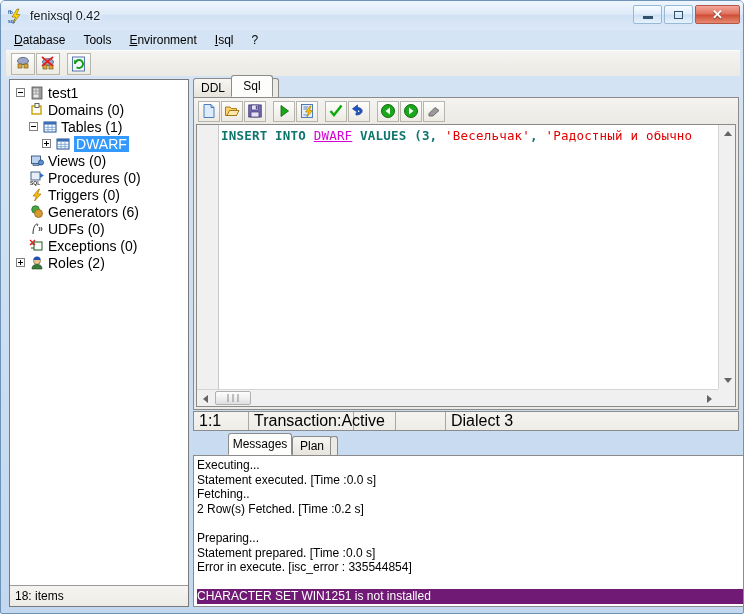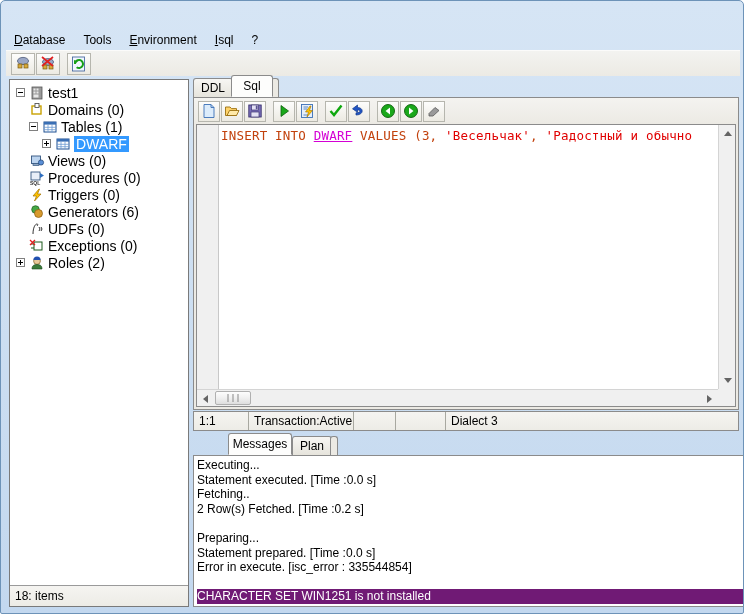--- a/index.html
+++ b/index.html
@@ -167,21 +167,21 @@
     position:absolute; left:0; top:0; width: 22px; bottom:0;
     background: #f0f0f0; border-right: 1px solid #c8c8c8;
   }
   .codearea {
     position: absolute; left: 24px; top: 3px; right: 0; bottom: 0;
     font-family: "DejaVu Sans Mono", monospace;
     font-size: 12.5px; white-space: pre; color: #000;
     line-height: 16px;
     letter-spacing: 0.2px;
   }
-  .kw { color: #c2410c; font-weight: normal; }
+  .kw { color: #0f766e; font-weight: bold; }
   .ident { color: #d400d4; text-decoration: underline; }
   .str { color: #e00000; }
 
   
   .vsb {
     position: absolute; right: 0; top: 0; width: 17px; bottom: 0;
     background: #f0f0f0; border-left: 1px solid #d4d4d4;
   }
   .hsb {
     position: absolute; left: 0; right: 0; bottom: 0; height: 17px;
@@ -212,21 +212,21 @@
 
   
   .statusrow {
     height: 20px; display:flex; align-items:stretch;
     background: linear-gradient(180deg,#f5f4f1 0%, #edece6 100%);
     border: 1px solid #8b8b8b;
   }
   .spanel {
     border-right: 1px solid #a8a8a0;
     display:flex; align-items:center; padding-left: 5px;
-    font-size: 12px; color:#000; white-space: nowrap;
+    font-size: 16px; color:#000; white-space: nowrap;
   }
 
   
   .msgwrap {
     position: relative; background: #fff; border: 1px solid #8b8b8b;
     overflow: hidden;
   }
   .msglist {
     position:absolute; left:0; top:0; right:18px; bottom:0;
     padding: 2px 0 0 3px;
@@ -234,20 +234,41 @@
   }
   .msgline { white-space: pre; height: 14.6px; }
   .msgline.sel { background: #701a75; color: #fff; }
   .msgline.blank { }
 </style>
 </head>
 <body>
 
 <div class="window">
 
+  <div class="titlebar">
+    <span class="app-icon">
+      <svg width="16" height="16" viewBox="0 0 16 16">
+        <text x="0" y="6" font-size="5" fill="#1550a0" font-family="Liberation Sans, sans-serif" font-weight="bold">fb</text>
+        <text x="0" y="15" font-size="5" fill="#1550a0" font-family="Liberation Sans, sans-serif" font-weight="bold">sql</text>
+        <polygon points="9,1 4,9 7.5,9 5.5,15 12,6.5 8.5,6.5 11,1" fill="#ffd400" stroke="#8a6d00" stroke-width="0.6"></polygon>
+      </svg>
+    </span>
+    <span class="title-text">fenixsql 0.42</span>
+    <div class="winbtns">
+      <div class="winbtn">
+        <span class="glyph-min"></span>
+      </div>
+      <div class="winbtn">
+        <span class="glyph-max"></span>
+      </div>
+      <div class="winbtn close">
+        <span class="glyph-close">✕</span>
+      </div>
+    </div>
+  </div>
 
   <div class="menubar">
     <span class="menu-item"><u>D</u><span>atabase</span></span>
     <span class="menu-item"><span>Tools</span></span>
     <span class="menu-item"><u>E</u><span>nvironment</span></span>
     <span class="menu-item"><u>I</u><span>sql</span></span>
     <span class="menu-item"><span>?</span></span>
   </div>
 
   <div class="maintoolbar">

